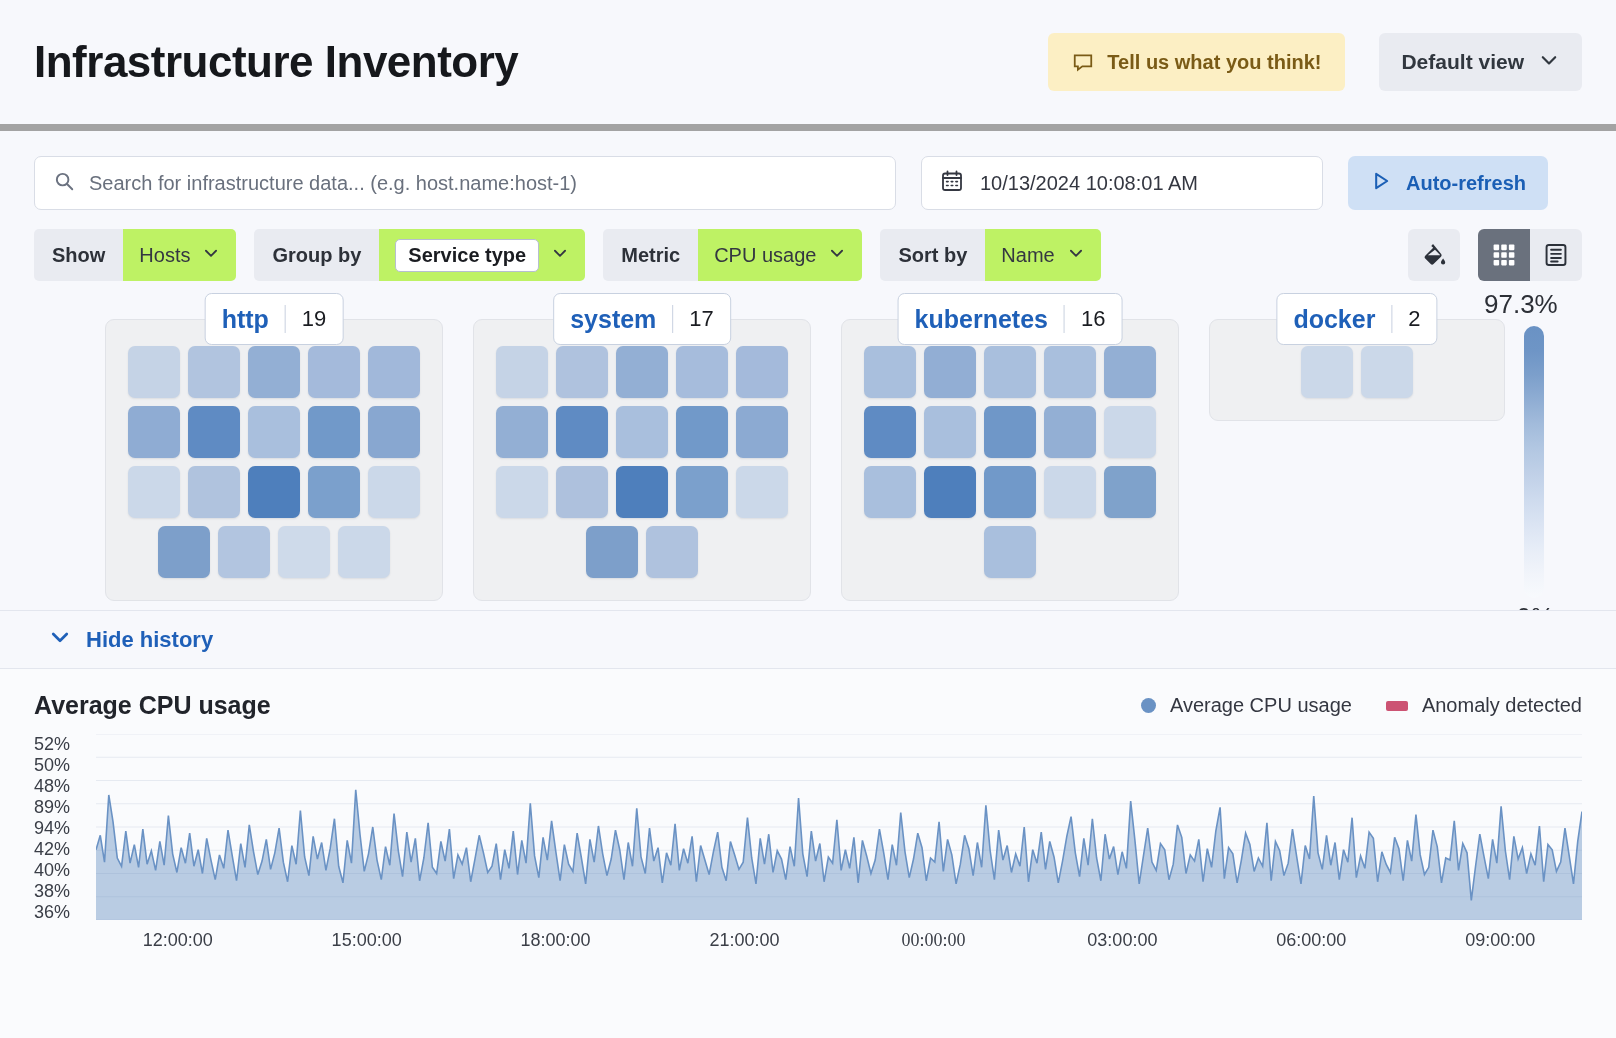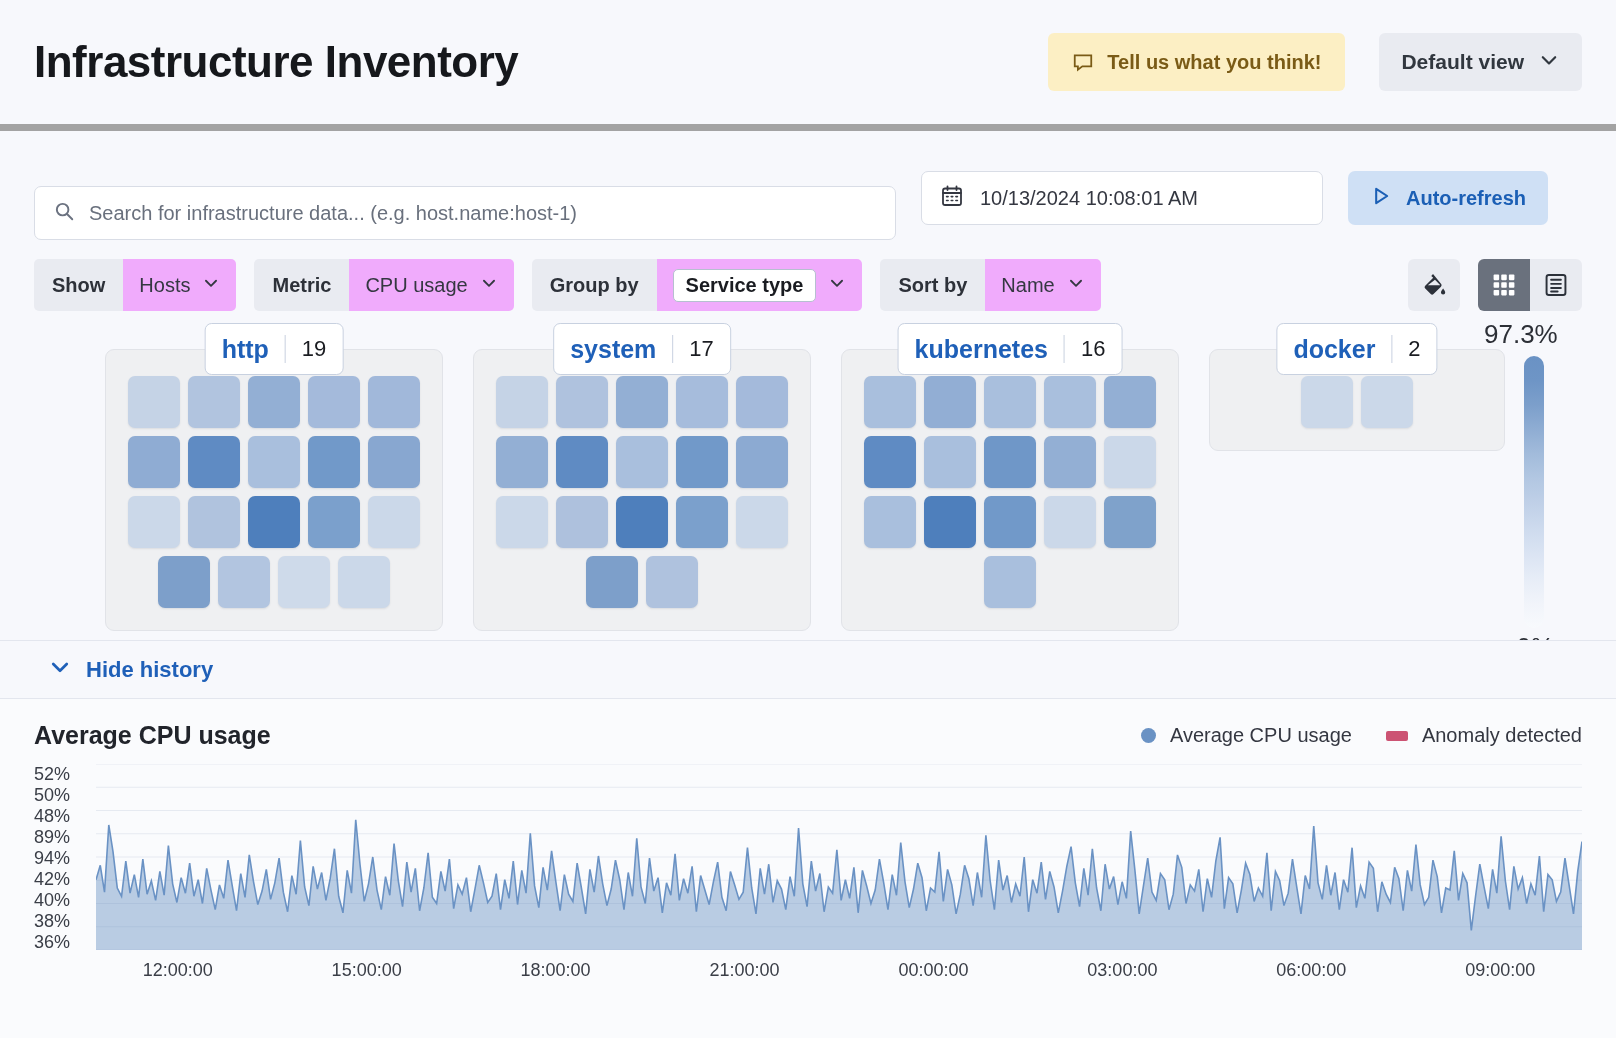--- a/index.html
+++ b/index.html
@@ -32,21 +32,21 @@
   .view-btn {
     background: #E9EBF1; border: none; border-radius: 6px; height: 58px;
     padding: 0 22px; display: flex; align-items: center; gap: 14px;
     font-size: 21px; font-weight: 600; color: #31373F; cursor: pointer;
   }
 
   
   .querybar { padding: 25px 34px 0 34px; display:flex; gap: 25px; align-items: center; flex:none; }
   .search-box {
     flex: 1 1 auto; height: 54px; background: #FFF; border: 1px solid #D9DDE6; border-radius: 7px;
-    display: flex; align-items: center; gap: 14px; padding: 0 18px; max-width: 862px; margin-top: 30px;
+    display: flex; align-items: center; gap: 14px; padding: 0 18px; max-width: 862px;
   }
   .search-box input {
     border: none; outline: none; background: transparent; font-size: 20px;
     color: #6B7280; font-family: "Liberation Sans", sans-serif; width: 100%;
   }
   .search-box input::placeholder { color: #69707D; }
   .date-box {
     width: 402px; height: 54px; background: #FFF; border: 1px solid #D9DDE6; border-radius: 7px;
     display: flex; align-items: center; gap: 16px; padding: 0 18px; font-size: 20px; color: #343741;
     cursor: pointer;
@@ -57,21 +57,21 @@
   }
 
   
   .filterbar { padding: 19px 34px 0 34px; display: flex; align-items: flex-end; flex:none; position: relative; }
   .fgroup { display: flex; align-items: center; margin-right: 18px; }
   .fgroup .flabel {
     background: #E9EBF1; height: 52px; display: flex; align-items: center;
     padding: 0 18px; font-size: 20px; font-weight: 700; color: #2D3139; border-radius: 5px 0 0 5px;
   }
   .fgroup .fvalue {
-    background: #f0abfc; height: 52px; display: flex; align-items: center; gap: 12px;
+    background: #bef264; height: 52px; display: flex; align-items: center; gap: 12px;
     padding: 0 16px; font-size: 20px; color: #343741; border-radius: 0 5px 5px 0; cursor: pointer;
   }
   .fvalue .boxed {
     border: 1px solid #B6BFD0; background:#fff; border-radius: 5px; padding: 4px 12px;
     font-weight: 600; color:#1A1C21;
   }
   .toolbar-right { margin-left: auto; display: flex; align-items: center; gap: 18px; }
   .icon-btn {
     width: 52px; height: 52px; border-radius: 6px; background: #E9EBF1;
     display: flex; align-items: center; justify-content: center; cursor: pointer; border: none;
@@ -208,34 +208,34 @@
       <span class="fvalue">
         <span>Hosts</span>
         <span>
           <svg width="18" height="18" viewBox="0 0 16 16" fill="none" stroke="#343741" stroke-width="1.6" stroke-linecap="round" stroke-linejoin="round">
               <path d="M3.5 6 8 10.5 12.5 6"></path>
             </svg>
         </span>
       </span>
     </div>
     <div class="fgroup">
-      <span class="flabel">Metric</span>
+      <span class="flabel">Group by</span>
       <span class="fvalue">
-        <span>CPU usage</span>
+        <span class="boxed">Service type</span>
         <span>
           <svg width="18" height="18" viewBox="0 0 16 16" fill="none" stroke="#343741" stroke-width="1.6" stroke-linecap="round" stroke-linejoin="round">
               <path d="M3.5 6 8 10.5 12.5 6"></path>
             </svg>
         </span>
       </span>
     </div>
     <div class="fgroup">
-      <span class="flabel">Group by</span>
+      <span class="flabel">Metric</span>
       <span class="fvalue">
-        <span class="boxed">Service type</span>
+        <span>CPU usage</span>
         <span>
           <svg width="18" height="18" viewBox="0 0 16 16" fill="none" stroke="#343741" stroke-width="1.6" stroke-linecap="round" stroke-linejoin="round">
               <path d="M3.5 6 8 10.5 12.5 6"></path>
             </svg>
         </span>
       </span>
     </div>
     <div class="fgroup">
       <span class="flabel">Sort by</span>
       <span class="fvalue">
@@ -457,20 +457,20 @@
             </g>
             <path d="M0.00 115.73 L2.87 101.27 L5.73 128.13 L8.60 60.97 L11.46 87.83 L14.33 124.00 L17.19 132.27 L20.06 97.13 L22.92 129.17 L25.79 110.57 L28.65 133.30 L31.52 95.07 L34.38 130.20 L37.25 116.77 L40.11 136.40 L42.98 107.47 L45.85 131.23 L48.71 81.63 L51.58 119.87 L54.44 138.47 L57.31 113.67 L60.17 129.17 L63.04 99.20 L65.90 132.27 L68.77 115.73 L71.63 139.50 L74.50 104.37 L77.36 126.07 L80.23 145.70 L83.09 120.90 L85.96 134.33 L88.83 96.10 L91.69 121.93 L94.56 146.73 L97.42 109.53 L100.29 133.30 L103.15 90.93 L106.02 117.80 L108.88 140.53 L111.75 127.10 L114.61 105.40 L117.48 135.37 L120.34 118.83 L123.21 94.03 L126.07 128.13 L128.94 147.77 L131.81 111.60 L134.67 130.20 L137.54 76.47 L140.40 122.97 L143.27 141.57 L146.13 102.30 L149.00 125.03 L151.86 108.50 L154.73 136.40 L157.59 114.70 L160.46 84.73 L163.32 132.27 L166.19 148.80 L169.05 106.43 L171.92 129.17 L174.79 55.80 L177.65 100.23 L180.52 137.43 L183.38 119.87 L186.25 93.00 L189.11 126.07 L191.98 145.70 L194.84 112.63 L197.71 131.23 L200.57 79.57 L203.44 116.77 L206.30 142.60 L209.17 98.17 L212.03 128.13 L214.90 104.37 L217.77 146.73 L220.63 124.00 L223.50 88.87 L226.36 133.30 L229.23 139.50 L232.09 107.47 L234.96 127.10 L237.82 95.07 L240.69 144.67 L243.55 120.90 L246.42 130.20 L249.28 113.67 L252.15 147.77 L255.01 125.03 L257.88 101.27 L260.74 118.83 L263.61 138.47 L266.48 132.27 L269.34 109.53 L272.21 145.70 L275.07 115.73 L277.94 134.33 L280.80 97.13 L283.67 140.53 L286.53 106.43 L289.40 129.17 L292.26 69.23 L295.13 121.93 L297.99 143.63 L300.86 103.33 L303.72 126.07 L306.59 86.80 L309.46 117.80 L312.32 146.73 L315.19 110.57 L318.05 130.20 L320.92 137.43 L323.78 99.20 L326.65 124.00 L329.51 149.83 L332.38 105.40 L335.24 128.13 L338.11 91.97 L340.97 119.87 L343.84 141.57 L346.70 125.03 L349.57 96.10 L352.44 115.73 L355.30 145.70 L358.17 108.50 L361.03 132.27 L363.90 74.40 L366.76 122.97 L369.63 139.50 L372.49 94.03 L375.36 127.10 L378.22 113.67 L381.09 148.80 L383.95 118.83 L386.82 131.23 L389.68 89.90 L392.55 136.40 L395.42 114.70 L398.28 129.17 L401.15 102.30 L404.01 147.77 L406.88 111.60 L409.74 126.07 L412.61 140.53 L415.47 117.80 L418.34 98.17 L421.20 133.30 L424.07 146.73 L426.93 107.47 L429.80 120.90 L432.66 135.37 L435.53 128.13 L438.40 83.70 L441.26 124.00 L444.13 149.83 L446.99 104.37 L449.86 130.20 L452.72 100.23 L455.59 138.47 L458.45 116.77 L461.32 125.03 L464.18 145.70 L467.05 112.63 L469.91 132.27 L472.78 64.07 L475.64 119.87 L478.51 142.60 L481.38 97.13 L484.24 127.10 L487.11 109.53 L489.97 147.77 L492.84 122.97 L495.70 129.17 L498.57 85.77 L501.43 136.40 L504.30 115.73 L507.16 134.33 L510.03 103.33 L512.89 148.80 L515.76 106.43 L518.62 121.93 L521.49 139.50 L524.36 126.07 L527.22 95.07 L530.09 118.83 L532.95 145.70 L535.82 110.57 L538.68 131.23 L541.55 78.53 L544.41 117.80 L547.28 143.63 L550.14 125.03 L553.01 99.20 L555.87 113.67 L558.74 146.73 L561.60 124.00 L564.47 128.13 L567.34 87.83 L570.20 137.43 L573.07 105.40 L575.93 120.90 L578.80 149.83 L581.66 130.20 L584.53 101.27 L587.39 114.70 L590.26 141.57 L593.12 108.50 L595.99 133.30 L598.85 71.30 L601.72 116.77 L604.58 145.70 L607.45 96.10 L610.32 126.07 L613.18 111.60 L616.05 138.47 L618.91 119.87 L621.78 132.27 L624.64 93.00 L627.51 147.77 L630.37 115.73 L633.24 129.17 L636.10 98.17 L638.97 135.37 L641.83 107.47 L644.70 122.97 L647.56 148.80 L650.43 127.10 L653.30 102.30 L656.16 82.67 L659.03 118.83 L661.89 142.60 L664.76 104.37 L667.62 131.23 L670.49 84.73 L673.35 124.00 L676.22 146.73 L679.08 100.23 L681.95 125.03 L684.81 112.63 L687.68 140.53 L690.54 117.80 L693.41 134.33 L696.28 67.17 L699.14 106.43 L702.01 149.83 L704.87 121.93 L707.74 94.03 L710.60 128.13 L713.47 136.40 L716.33 109.53 L719.20 115.73 L722.06 145.70 L724.93 130.20 L727.79 90.93 L730.66 103.33 L733.52 139.50 L736.39 120.90 L739.26 127.10 L742.12 105.40 L744.99 147.77 L747.85 114.70 L750.72 133.30 L753.58 97.13 L756.45 73.37 L759.31 144.67 L762.18 113.67 L765.04 119.87 L767.91 148.80 L770.77 126.07 L773.64 99.20 L776.50 110.57 L779.37 137.43 L782.23 124.00 L785.10 132.27 L787.97 88.87 L790.83 146.73 L793.70 107.47 L796.56 116.77 L799.43 141.57 L802.29 129.17 L805.16 95.07 L808.02 122.97 L810.89 149.83 L813.75 111.60 L816.62 125.03 L819.48 62.00 L822.35 118.83 L825.21 135.37 L828.08 101.27 L830.95 131.23 L833.81 108.50 L836.68 145.70 L839.54 115.73 L842.41 128.13 L845.27 83.70 L848.14 143.63 L851.00 121.93 L853.87 134.33 L856.73 98.17 L859.60 104.37 L862.46 147.77 L865.33 117.80 L868.19 130.20 L871.06 138.47 L873.93 103.33 L876.79 114.70 L879.66 146.73 L882.52 106.43 L885.39 127.10 L888.25 80.60 L891.12 120.90 L893.98 140.53 L896.85 133.30 L899.71 96.10 L902.58 112.63 L905.44 148.80 L908.31 124.00 L911.17 126.07 L914.04 86.80 L916.91 136.40 L919.77 109.53 L922.64 118.83 L925.50 166.37 L928.37 132.27 L931.23 100.23 L934.10 122.97 L936.96 144.67 L939.83 105.40 L942.69 129.17 L945.56 72.33 L948.42 116.77 L951.29 145.70 L954.15 102.30 L957.02 125.03 L959.89 113.67 L962.75 139.50 L965.62 119.87 L968.48 131.23 L971.35 91.97 L974.21 147.77 L977.08 110.57 L979.94 115.73 L982.81 137.43 L985.67 128.13 L988.54 94.03 L991.40 121.93 L994.27 149.83 L997.13 107.47 L1000.00 77.50 L1000 186 L0 186 Z" fill="#6A92C4" fill-opacity="0.45"></path>
             <path d="M0.00 115.73 L2.87 101.27 L5.73 128.13 L8.60 60.97 L11.46 87.83 L14.33 124.00 L17.19 132.27 L20.06 97.13 L22.92 129.17 L25.79 110.57 L28.65 133.30 L31.52 95.07 L34.38 130.20 L37.25 116.77 L40.11 136.40 L42.98 107.47 L45.85 131.23 L48.71 81.63 L51.58 119.87 L54.44 138.47 L57.31 113.67 L60.17 129.17 L63.04 99.20 L65.90 132.27 L68.77 115.73 L71.63 139.50 L74.50 104.37 L77.36 126.07 L80.23 145.70 L83.09 120.90 L85.96 134.33 L88.83 96.10 L91.69 121.93 L94.56 146.73 L97.42 109.53 L100.29 133.30 L103.15 90.93 L106.02 117.80 L108.88 140.53 L111.75 127.10 L114.61 105.40 L117.48 135.37 L120.34 118.83 L123.21 94.03 L126.07 128.13 L128.94 147.77 L131.81 111.60 L134.67 130.20 L137.54 76.47 L140.40 122.97 L143.27 141.57 L146.13 102.30 L149.00 125.03 L151.86 108.50 L154.73 136.40 L157.59 114.70 L160.46 84.73 L163.32 132.27 L166.19 148.80 L169.05 106.43 L171.92 129.17 L174.79 55.80 L177.65 100.23 L180.52 137.43 L183.38 119.87 L186.25 93.00 L189.11 126.07 L191.98 145.70 L194.84 112.63 L197.71 131.23 L200.57 79.57 L203.44 116.77 L206.30 142.60 L209.17 98.17 L212.03 128.13 L214.90 104.37 L217.77 146.73 L220.63 124.00 L223.50 88.87 L226.36 133.30 L229.23 139.50 L232.09 107.47 L234.96 127.10 L237.82 95.07 L240.69 144.67 L243.55 120.90 L246.42 130.20 L249.28 113.67 L252.15 147.77 L255.01 125.03 L257.88 101.27 L260.74 118.83 L263.61 138.47 L266.48 132.27 L269.34 109.53 L272.21 145.70 L275.07 115.73 L277.94 134.33 L280.80 97.13 L283.67 140.53 L286.53 106.43 L289.40 129.17 L292.26 69.23 L295.13 121.93 L297.99 143.63 L300.86 103.33 L303.72 126.07 L306.59 86.80 L309.46 117.80 L312.32 146.73 L315.19 110.57 L318.05 130.20 L320.92 137.43 L323.78 99.20 L326.65 124.00 L329.51 149.83 L332.38 105.40 L335.24 128.13 L338.11 91.97 L340.97 119.87 L343.84 141.57 L346.70 125.03 L349.57 96.10 L352.44 115.73 L355.30 145.70 L358.17 108.50 L361.03 132.27 L363.90 74.40 L366.76 122.97 L369.63 139.50 L372.49 94.03 L375.36 127.10 L378.22 113.67 L381.09 148.80 L383.95 118.83 L386.82 131.23 L389.68 89.90 L392.55 136.40 L395.42 114.70 L398.28 129.17 L401.15 102.30 L404.01 147.77 L406.88 111.60 L409.74 126.07 L412.61 140.53 L415.47 117.80 L418.34 98.17 L421.20 133.30 L424.07 146.73 L426.93 107.47 L429.80 120.90 L432.66 135.37 L435.53 128.13 L438.40 83.70 L441.26 124.00 L444.13 149.83 L446.99 104.37 L449.86 130.20 L452.72 100.23 L455.59 138.47 L458.45 116.77 L461.32 125.03 L464.18 145.70 L467.05 112.63 L469.91 132.27 L472.78 64.07 L475.64 119.87 L478.51 142.60 L481.38 97.13 L484.24 127.10 L487.11 109.53 L489.97 147.77 L492.84 122.97 L495.70 129.17 L498.57 85.77 L501.43 136.40 L504.30 115.73 L507.16 134.33 L510.03 103.33 L512.89 148.80 L515.76 106.43 L518.62 121.93 L521.49 139.50 L524.36 126.07 L527.22 95.07 L530.09 118.83 L532.95 145.70 L535.82 110.57 L538.68 131.23 L541.55 78.53 L544.41 117.80 L547.28 143.63 L550.14 125.03 L553.01 99.20 L555.87 113.67 L558.74 146.73 L561.60 124.00 L564.47 128.13 L567.34 87.83 L570.20 137.43 L573.07 105.40 L575.93 120.90 L578.80 149.83 L581.66 130.20 L584.53 101.27 L587.39 114.70 L590.26 141.57 L593.12 108.50 L595.99 133.30 L598.85 71.30 L601.72 116.77 L604.58 145.70 L607.45 96.10 L610.32 126.07 L613.18 111.60 L616.05 138.47 L618.91 119.87 L621.78 132.27 L624.64 93.00 L627.51 147.77 L630.37 115.73 L633.24 129.17 L636.10 98.17 L638.97 135.37 L641.83 107.47 L644.70 122.97 L647.56 148.80 L650.43 127.10 L653.30 102.30 L656.16 82.67 L659.03 118.83 L661.89 142.60 L664.76 104.37 L667.62 131.23 L670.49 84.73 L673.35 124.00 L676.22 146.73 L679.08 100.23 L681.95 125.03 L684.81 112.63 L687.68 140.53 L690.54 117.80 L693.41 134.33 L696.28 67.17 L699.14 106.43 L702.01 149.83 L704.87 121.93 L707.74 94.03 L710.60 128.13 L713.47 136.40 L716.33 109.53 L719.20 115.73 L722.06 145.70 L724.93 130.20 L727.79 90.93 L730.66 103.33 L733.52 139.50 L736.39 120.90 L739.26 127.10 L742.12 105.40 L744.99 147.77 L747.85 114.70 L750.72 133.30 L753.58 97.13 L756.45 73.37 L759.31 144.67 L762.18 113.67 L765.04 119.87 L767.91 148.80 L770.77 126.07 L773.64 99.20 L776.50 110.57 L779.37 137.43 L782.23 124.00 L785.10 132.27 L787.97 88.87 L790.83 146.73 L793.70 107.47 L796.56 116.77 L799.43 141.57 L802.29 129.17 L805.16 95.07 L808.02 122.97 L810.89 149.83 L813.75 111.60 L816.62 125.03 L819.48 62.00 L822.35 118.83 L825.21 135.37 L828.08 101.27 L830.95 131.23 L833.81 108.50 L836.68 145.70 L839.54 115.73 L842.41 128.13 L845.27 83.70 L848.14 143.63 L851.00 121.93 L853.87 134.33 L856.73 98.17 L859.60 104.37 L862.46 147.77 L865.33 117.80 L868.19 130.20 L871.06 138.47 L873.93 103.33 L876.79 114.70 L879.66 146.73 L882.52 106.43 L885.39 127.10 L888.25 80.60 L891.12 120.90 L893.98 140.53 L896.85 133.30 L899.71 96.10 L902.58 112.63 L905.44 148.80 L908.31 124.00 L911.17 126.07 L914.04 86.80 L916.91 136.40 L919.77 109.53 L922.64 118.83 L925.50 166.37 L928.37 132.27 L931.23 100.23 L934.10 122.97 L936.96 144.67 L939.83 105.40 L942.69 129.17 L945.56 72.33 L948.42 116.77 L951.29 145.70 L954.15 102.30 L957.02 125.03 L959.89 113.67 L962.75 139.50 L965.62 119.87 L968.48 131.23 L971.35 91.97 L974.21 147.77 L977.08 110.57 L979.94 115.73 L982.81 137.43 L985.67 128.13 L988.54 94.03 L991.40 121.93 L994.27 149.83 L997.13 107.47 L1000.00 77.50 " fill="none" stroke="#6A92C4" stroke-width="1.6" vector-effect="non-scaling-stroke"></path>
           </svg>
         </div>
       <div class="xlabels" id="xlabels-root">
           <span style="left: 5.5%;">12:00:00</span>
           <span style="left: 18.2143%;">15:00:00</span>
           <span style="left: 30.9286%;">18:00:00</span>
           <span style="left: 43.6429%;">21:00:00</span>
-          <span style="left: 56.3571%;">00:00:00</span>
+          <span style="left: 56.3571%; font-family: Liberation Serif, serif;">00:00:00</span>
           <span style="left: 69.0714%;">03:00:00</span>
           <span style="left: 81.7857%;">06:00:00</span>
           <span style="left: 94.5%;">09:00:00</span>
         </div>
     </div>
   </div>
 </div>
 
 </body></html>

